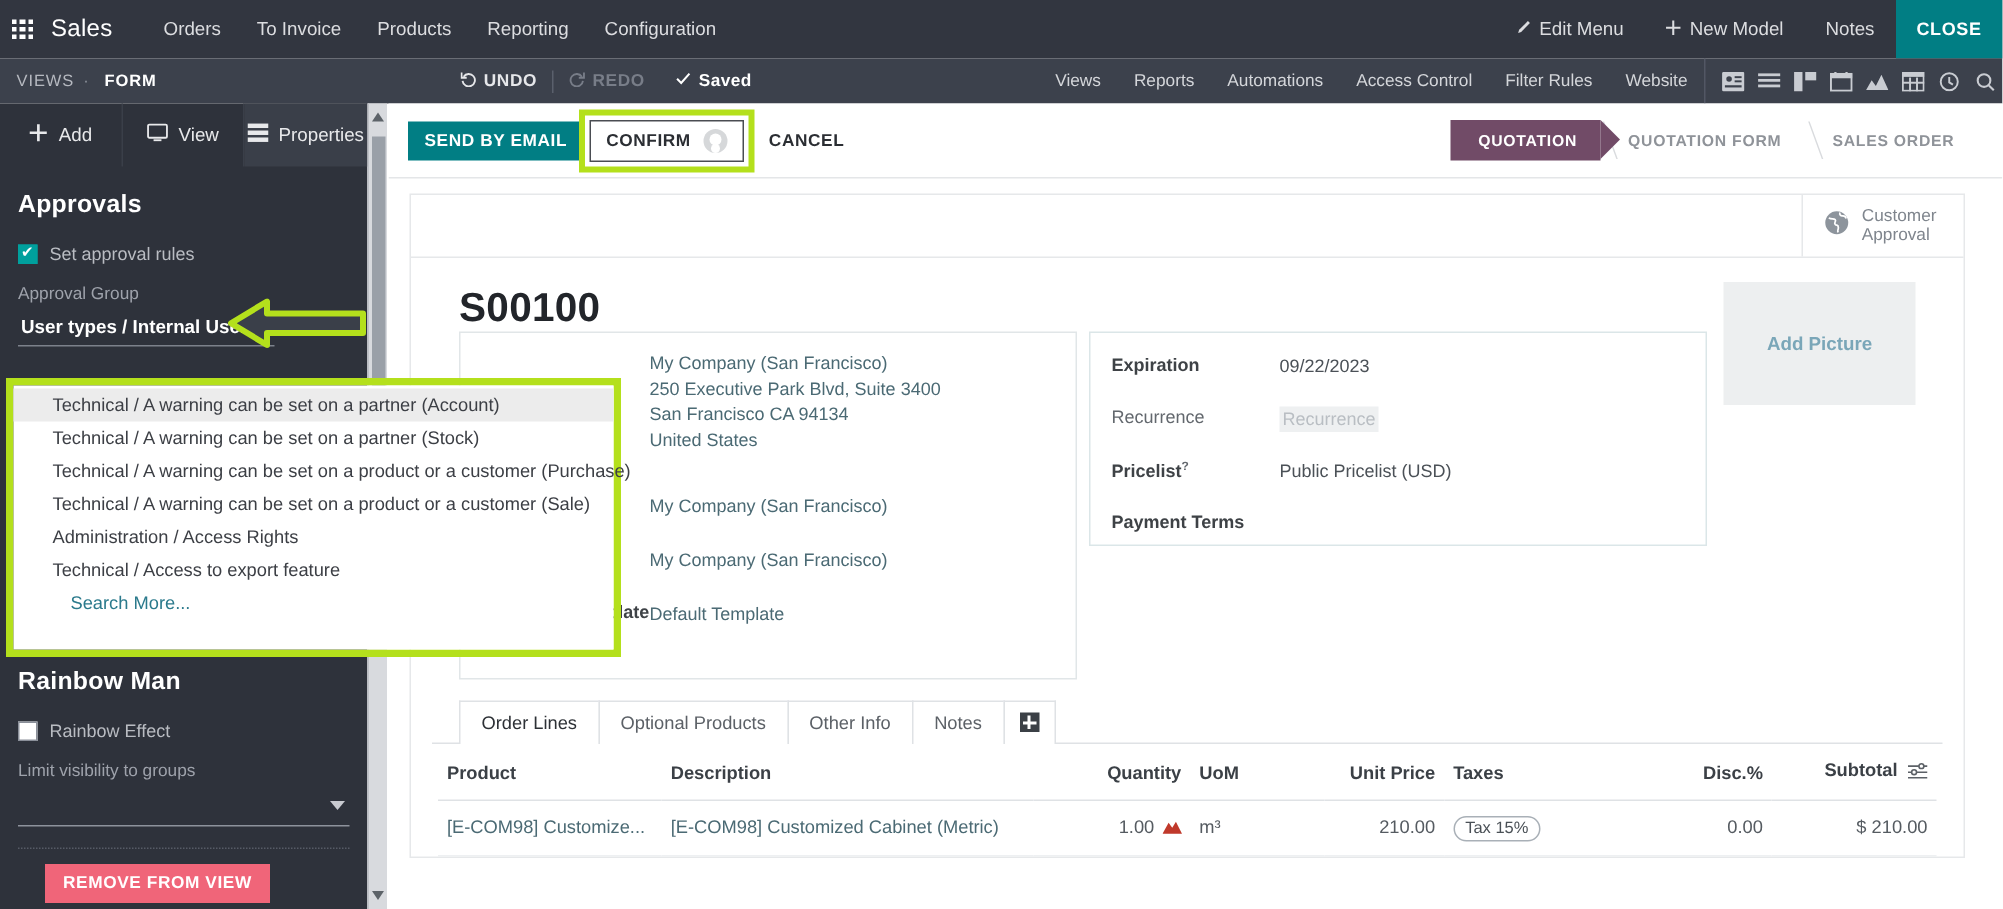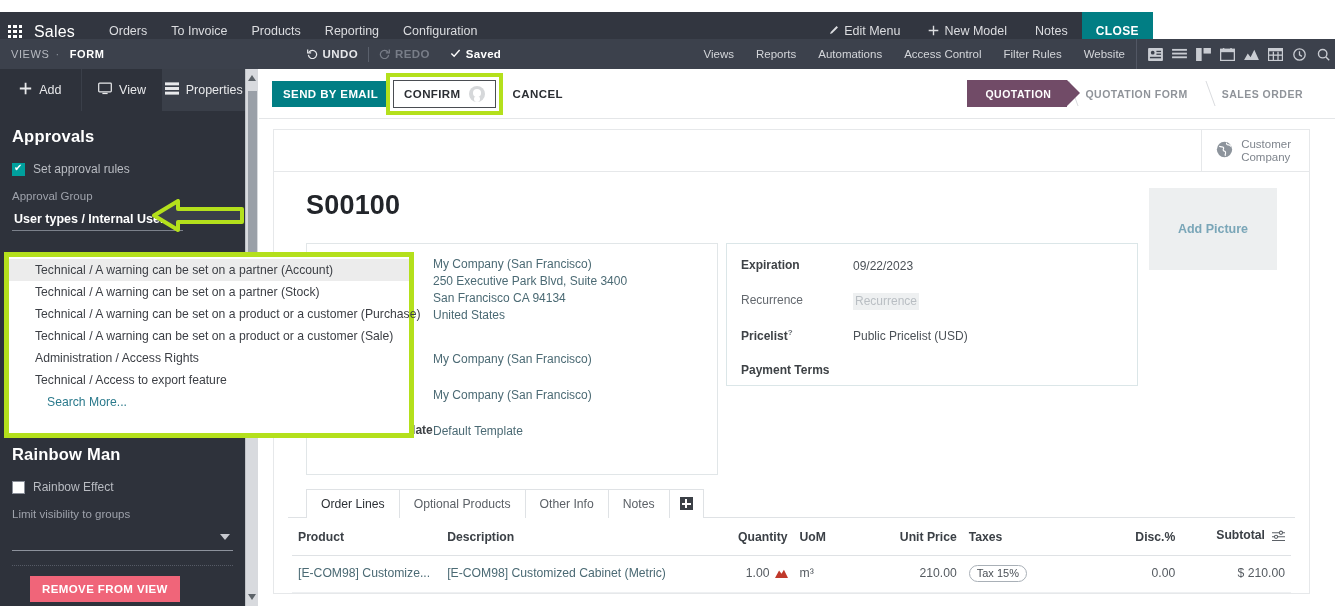--- a/index.html
+++ b/index.html
@@ -5,21 +5,21 @@
   * { box-sizing: border-box; margin: 0; padding: 0; }
   html, body {
     width: 1335px; height: 606px;
     font-family: "Liberation Sans", sans-serif;
     background: #fff; overflow: hidden;
   }
   #app { position: relative; width: 1335px; height: 606px; }
 
   
   .navbar {
-    position: absolute; top: 12px; left: 0; width: 1153px; height: 39px;
+    position: absolute; top: 0; left: 0; width: 1335px; height: 39px;
     background: #323640; display: flex; align-items: center;
   }
   .apps-grid {
     width: 14px; height: 14px; margin-left: 8px; margin-right: 12px;
     display: grid; grid-template-columns: repeat(3, 1fr); grid-template-rows: repeat(3, 1fr);
     gap: 2px;
   }
   .apps-grid i { background: #fff; display: block; }
   .brand { color: #fff; font-size: 16px; font-weight: 400; margin-right: 22px; letter-spacing: .2px; }
   .navlink {
@@ -182,21 +182,21 @@
     display: flex; align-items: center; gap: 8px; border-left: 1px solid #e6e8ea;
     padding: 0 18px 0 14px; color: #7f858d; font-size: 11.5px; line-height: 13px; cursor: pointer;
   }
   .sheet-body { position: relative; padding: 18px 32px 0 32px; }
   .doc-title { font-size: 27px; font-weight: bold; color: #22252a; letter-spacing: .2px; }
   .add-picture {
     position: absolute; right: 32px; top: 16px; width: 128px; height: 82px;
     background: #edeff0; color: #7aa6b8; font-size: 12.5px; font-weight: bold;
     display: flex; align-items: center; justify-content: center; cursor: pointer;
   }
-  .cols { display: flex; margin-top: 22px; gap: 8px; }
+  .cols { display: flex; gap: 8px; }
   .col-left { width: 412px; border: 1px solid #e1e6e8; padding: 12px 14px 10px 14px; min-height: 232px; }
   .col-right { width: 412px; border: 1px solid #dbe6e8; padding: 14px 14px 14px 14px; height: 143px; }
   .frow { display: flex; align-items: flex-start; margin-bottom: 7px; }
   .frow .fl { width: 112px; font-size: 12px; color: #3e4246; font-weight: bold; flex: none; }
   .frow .fl.light { font-weight: normal; color: #63686e; }
   .frow .fv { font-size: 12px; color: #4b5157; line-height: 17px; }
   .frow .fv.link { color: #4b6a74; }
   .frow .fv.muted { color: #b9bec3; background: #eef0f1; padding: 0 2px; }
   .addr-line { font-size: 12px; color: #4b6a74; line-height: 17px; }
   .gap-18 { height: 20px; }
@@ -493,21 +493,21 @@
           <div class="cust-preview">
             <span>
               <svg width="17" height="17" viewBox="0 0 16 16">
                   <circle cx="8" cy="8" r="7.2" fill="#8d949c"></circle>
                   <path d="M3 5c2 1 3 0 4 1s-1 2 0 3 2 0 2 2-1 2 0 3" stroke="#fff" stroke-width="1.1" fill="none"></path>
                   <path d="M10 1.6c-.5 1.5.6 2.2 1.6 2.1s2 .5 2.3 1.6" stroke="#fff" stroke-width="1.1" fill="none"></path>
                 </svg>
             </span>
             <span>
               <span>Customer</span><br>
-              <span>Company</span>
+              <span>Approval</span>
             </span>
           </div>
         </div>
 
         <div class="sheet-body">
           <div class="doc-title">S00100</div>
           <div class="add-picture">Add Picture</div>
 
           <div class="cols">
             <div class="col-left">

